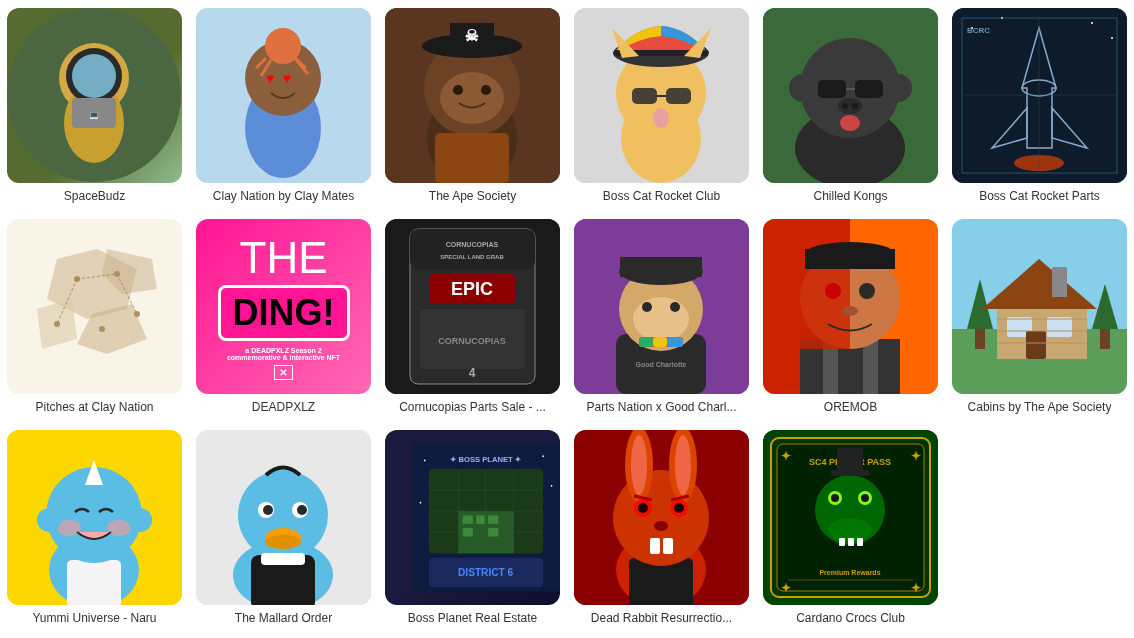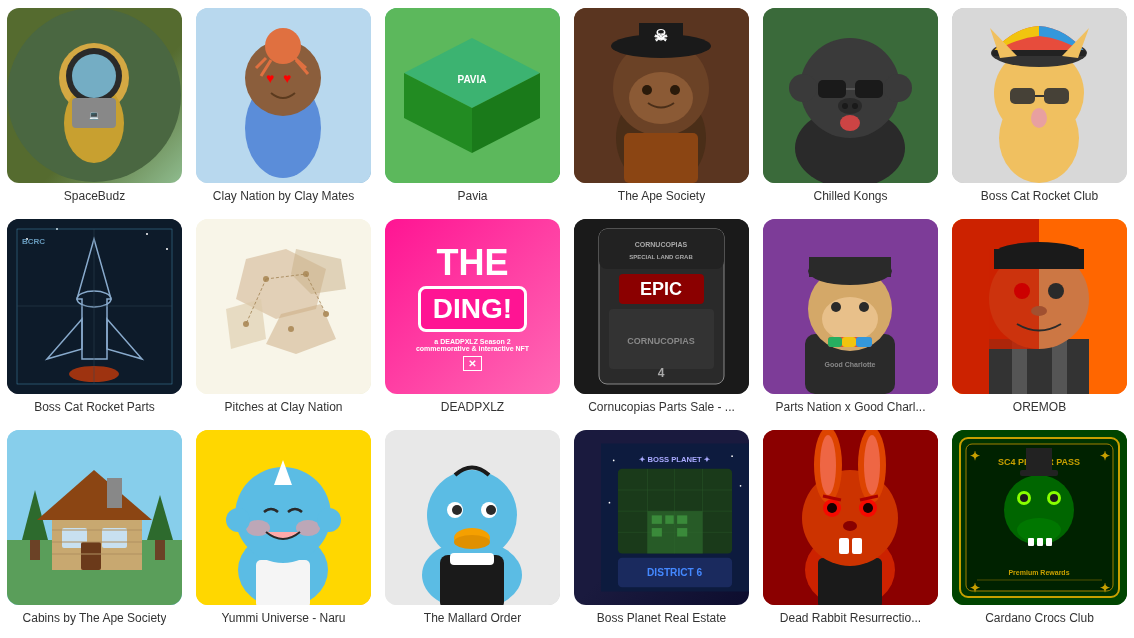--- a/index.html
+++ b/index.html
@@ -74,32 +74,32 @@
       height: 100%;
       background: linear-gradient(135deg, #ff1493, #ff69b4);
       display: flex;
       flex-direction: column;
       align-items: center;
       justify-content: center;
       color: white;
       font-family: Arial Black, sans-serif;
     }
     .deadpxlz-the {
-      font-size: 36px;
-      font-weight: 700;
+      font-size: 44px;
+      font-weight: 400;
       color: white;
     }
     .deadpxlz-ding {
       background: #ff1493;
       border: 3px solid white;
       border-radius: 8px;
       padding: 4px 12px;
-      font-size: 28px;
+      font-size: 36px;
       font-weight: 900;
-      color: #ffffff;
+      color: #000000;
       margin: 2px 0;
     }
     .deadpxlz-sub {
       font-size: 7px;
       color: white;
       text-align: center;
       padding: 0 10px;
       margin-top: 4px;
     }
     .deadpxlz-x {
@@ -144,33 +144,20 @@
         <line x1="75" y1="52" x2="65" y2="68" stroke="#e07040" stroke-width="3"></line>
         <line x1="99" y1="50" x2="110" y2="60" stroke="#e07040" stroke-width="3"></line>
         <line x1="100" y1="52" x2="112" y2="66" stroke="#e07040" stroke-width="3"></line>
 
         <path d="M75 85 Q87 95 99 85" stroke="#5b3a1e" stroke-width="2" fill="none"></path>
       </svg>
     </div>
     <div class="card-label">Clay Nation by Clay Mates</div>
   </div>
 
-  <div class="card">
-    <div class="card-image bg-pavia">
-      <svg viewBox="0 0 175 175" xmlns="http://www.w3.org/2000/svg">
-        <rect width="175" height="175" fill="#5cb85c"></rect>
-
-        <polygon points="87,30 155,65 87,100 19,65" fill="#3cb371"></polygon>
-        <polygon points="19,65 87,100 87,145 19,110" fill="#228b22"></polygon>
-        <polygon points="155,65 87,100 87,145 155,110" fill="#1a7a1a"></polygon>
-        <text x="87" y="75" text-anchor="middle" fill="white" font-size="10" font-weight="bold">PAVIA</text>
-      </svg>
-    </div>
-    <div class="card-label">Pavia</div>
-  </div>
 
   <div class="card">
     <div class="card-image bg-apesociety">
       <svg viewBox="0 0 175 175" xmlns="http://www.w3.org/2000/svg">
         <rect width="175" height="175" fill="#5a3520"></rect>
 
         <ellipse cx="87" cy="130" rx="45" ry="50" fill="#4a2e18"></ellipse>
 
         <circle cx="87" cy="80" r="48" fill="#6b4226"></circle>
 
@@ -180,46 +167,20 @@
 
         <ellipse cx="87" cy="90" rx="32" ry="26" fill="#8b5a35"></ellipse>
         <circle cx="73" cy="82" r="5" fill="#2a1a0a"></circle>
         <circle cx="101" cy="82" r="5" fill="#2a1a0a"></circle>
         <path d="M74 95 Q87 104 100 95" stroke="#4a2e18" stroke-width="2" fill="none"></path>
 
         <rect x="50" y="125" width="74" height="50" rx="5" fill="#8b4513"></rect>
       </svg>
     </div>
     <div class="card-label">The Ape Society</div>
-  </div>
-
-  <div class="card">
-    <div class="card-image bg-chilledkongs">
-      <svg viewBox="0 0 175 175" xmlns="http://www.w3.org/2000/svg">
-        <rect width="175" height="175" fill="#3a6a3a"></rect>
-
-        <ellipse cx="87" cy="140" rx="55" ry="40" fill="#2a2a2a"></ellipse>
-
-        <circle cx="87" cy="80" r="50" fill="#3a3a3a"></circle>
-
-        <rect x="55" y="72" width="28" height="18" rx="5" fill="#1a1a1a"></rect>
-        <rect x="92" y="72" width="28" height="18" rx="5" fill="#1a1a1a"></rect>
-        <line x1="83" y1="81" x2="92" y2="81" stroke="#555" stroke-width="2"></line>
-
-        <ellipse cx="87" cy="98" rx="12" ry="8" fill="#2a2a2a"></ellipse>
-        <circle cx="82" cy="98" r="3" fill="#1a1a1a"></circle>
-        <circle cx="92" cy="98" r="3" fill="#1a1a1a"></circle>
-
-        <circle cx="40" cy="80" r="14" fill="#3a3a3a"></circle>
-        <circle cx="135" cy="80" r="14" fill="#3a3a3a"></circle>
-
-        <ellipse cx="87" cy="115" rx="10" ry="8" fill="#cc4444"></ellipse>
-      </svg>
-    </div>
-    <div class="card-label">Chilled Kongs</div>
   </div>
 
   <div class="card">
     <div class="card-image bg-bosscat">
       <svg viewBox="0 0 175 175" xmlns="http://www.w3.org/2000/svg">
         <rect width="175" height="175" fill="#d8d8d8"></rect>
 
         <ellipse cx="87" cy="130" rx="40" ry="45" fill="#f0c060"></ellipse>
 
         <circle cx="87" cy="85" r="45" fill="#f0c060"></circle>
@@ -234,20 +195,46 @@
         <rect x="92" y="80" width="25" height="16" rx="5" fill="#333" opacity="0.9"></rect>
         <line x1="83" y1="88" x2="92" y2="88" stroke="#333" stroke-width="2"></line>
 
         <ellipse cx="87" cy="110" rx="8" ry="10" fill="#e8a0a0"></ellipse>
 
         <polygon points="48,50 38,20 65,48" fill="#f0c060"></polygon>
         <polygon points="126,50 137,20 110,48" fill="#f0c060"></polygon>
       </svg>
     </div>
     <div class="card-label">Boss Cat Rocket Club</div>
+  </div>
+
+  <div class="card">
+    <div class="card-image bg-chilledkongs">
+      <svg viewBox="0 0 175 175" xmlns="http://www.w3.org/2000/svg">
+        <rect width="175" height="175" fill="#3a6a3a"></rect>
+
+        <ellipse cx="87" cy="140" rx="55" ry="40" fill="#2a2a2a"></ellipse>
+
+        <circle cx="87" cy="80" r="50" fill="#3a3a3a"></circle>
+
+        <rect x="55" y="72" width="28" height="18" rx="5" fill="#1a1a1a"></rect>
+        <rect x="92" y="72" width="28" height="18" rx="5" fill="#1a1a1a"></rect>
+        <line x1="83" y1="81" x2="92" y2="81" stroke="#555" stroke-width="2"></line>
+
+        <ellipse cx="87" cy="98" rx="12" ry="8" fill="#2a2a2a"></ellipse>
+        <circle cx="82" cy="98" r="3" fill="#1a1a1a"></circle>
+        <circle cx="92" cy="98" r="3" fill="#1a1a1a"></circle>
+
+        <circle cx="40" cy="80" r="14" fill="#3a3a3a"></circle>
+        <circle cx="135" cy="80" r="14" fill="#3a3a3a"></circle>
+
+        <ellipse cx="87" cy="115" rx="10" ry="8" fill="#cc4444"></ellipse>
+      </svg>
+    </div>
+    <div class="card-label">Chilled Kongs</div>
   </div>
 
   <div class="card">
     <div class="card-image bg-bosscatrocketparts">
       <svg viewBox="0 0 175 175" xmlns="http://www.w3.org/2000/svg">
         <rect width="175" height="175" fill="#0d1b2a"></rect>
 
         <circle cx="20" cy="20" r="1" fill="white"></circle>
         <circle cx="50" cy="10" r="1" fill="white"></circle>
         <circle cx="160" cy="30" r="1" fill="white"></circle>

